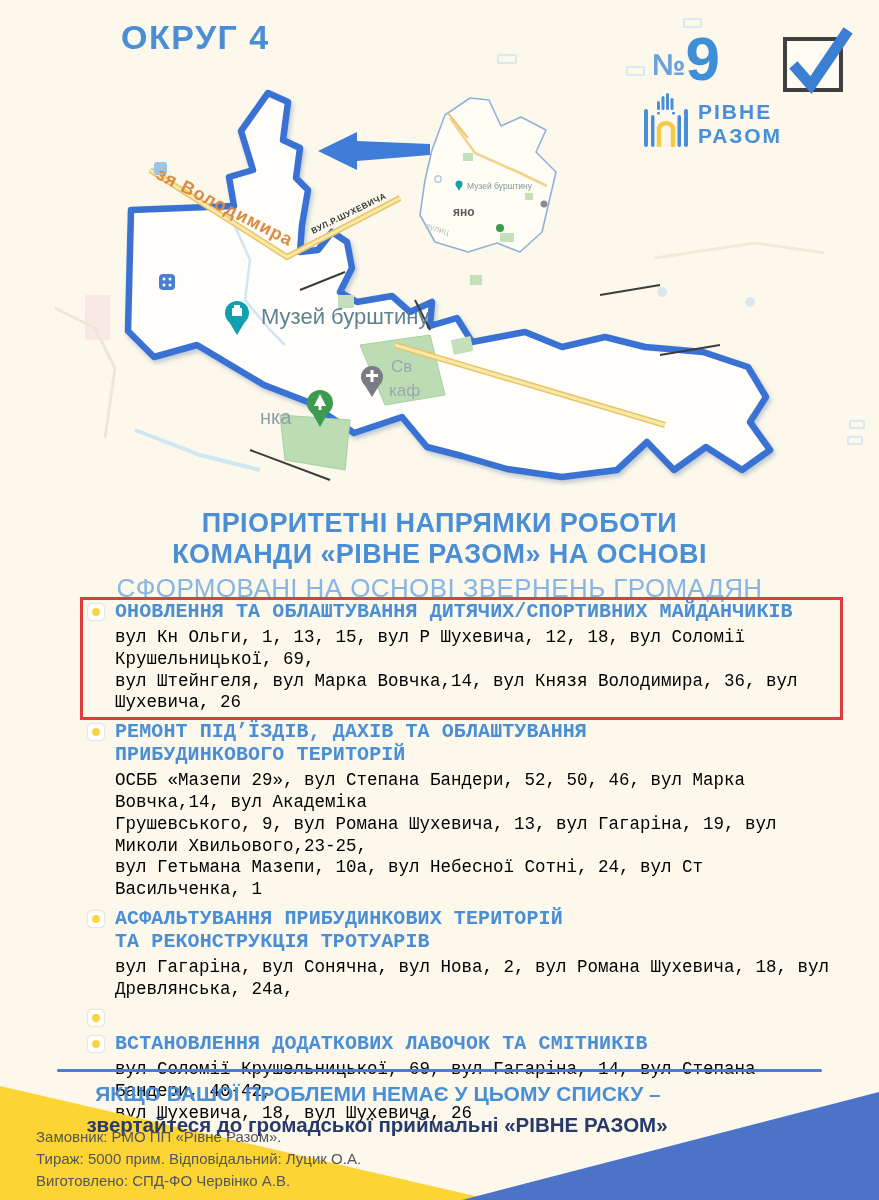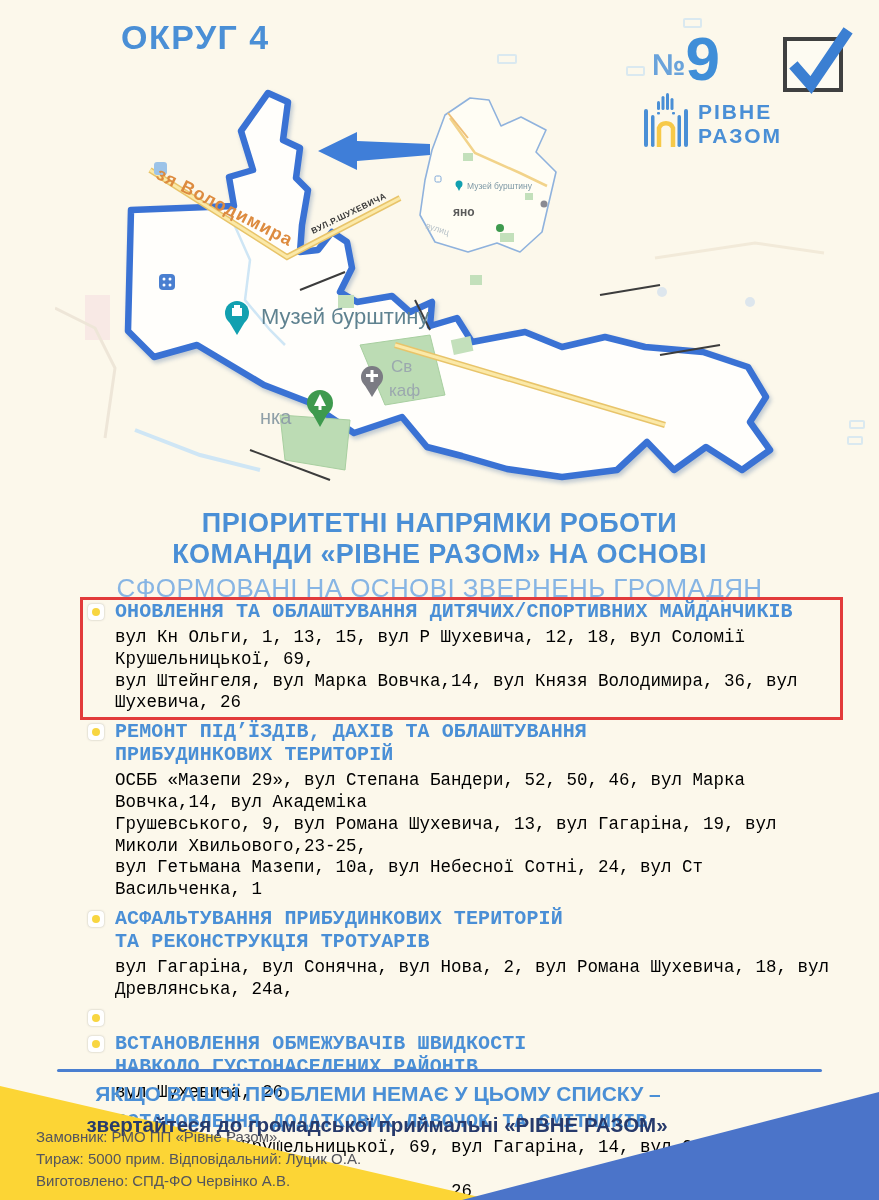--- a/index.html
+++ b/index.html
@@ -208,21 +208,21 @@
 вул Штейнгеля, вул  Марка Вовчка,14, вул Князя Володимира, 36, вул  Шухевича, 26</div>
       </div>
     </div>
 
     <div class="item">
       <div class="bullet">
           <span class="dot"></span>
         </div>
       <div class="content">
         <div class="title">РЕМОНТ ПІД’ЇЗДІВ, ДАХІВ  ТА ОБЛАШТУВАННЯ
-ПРИБУДИНКОВИХ ТЕРИТОРІЙ</div>
+ПРИБУДИНКОВОГО ТЕРИТОРІЙ</div>
         <div class="body">ОСББ «Мазепи 29», вул Степана Бандери, 52, 50, 46, вул Марка Вовчка,14, вул Академіка
 Грушевського, 9, вул Романа Шухевича, 13, вул Гагаріна, 19, вул Миколи Хвильового,23-25,
 вул  Гетьмана Мазепи, 10а, вул  Небесної Сотні, 24, вул  Ст Васильченка, 1</div>
       </div>
     </div>
 
     <div class="item">
       <div class="bullet">
           <span class="dot"></span>
         </div>
@@ -232,30 +232,20 @@
         <div class="body">вул Гагаріна, вул  Сонячна, вул  Нова, 2,  вул Романа Шухевича, 18, вул  Древлянська, 24а,</div>
       </div>
     </div>
 
     <div class="item">
       <div class="bullet">
           <span class="dot"></span>
         </div>
     </div>
 
-    <div class="item">
-      <div class="bullet">
-          <span class="dot"></span>
-        </div>
-      <div class="content">
-        <div class="title">ВСТАНОВЛЕННЯ ОБМЕЖУВАЧІВ ШВИДКОСТІ
-НАВКОЛО ГУСТОНАСЕЛЕНИХ РАЙОНІВ</div>
-        <div class="body">вул  Шухевича, 26</div>
-      </div>
-    </div>
 
     <div class="item">
       <div class="bullet">
           <span class="dot"></span>
         </div>
       <div class="content">
         <div class="title">ВСТАНОВЛЕННЯ ДОДАТКОВИХ ЛАВОЧОК ТА СМІТНИКІВ</div>
         <div class="body">вул Соломії Крушельницької, 69, вул Гагаріна, 14, вул Степана Бандери, 40-42,
 вул  Шухевича, 18, вул  Шухевича, 26</div>
       </div>

